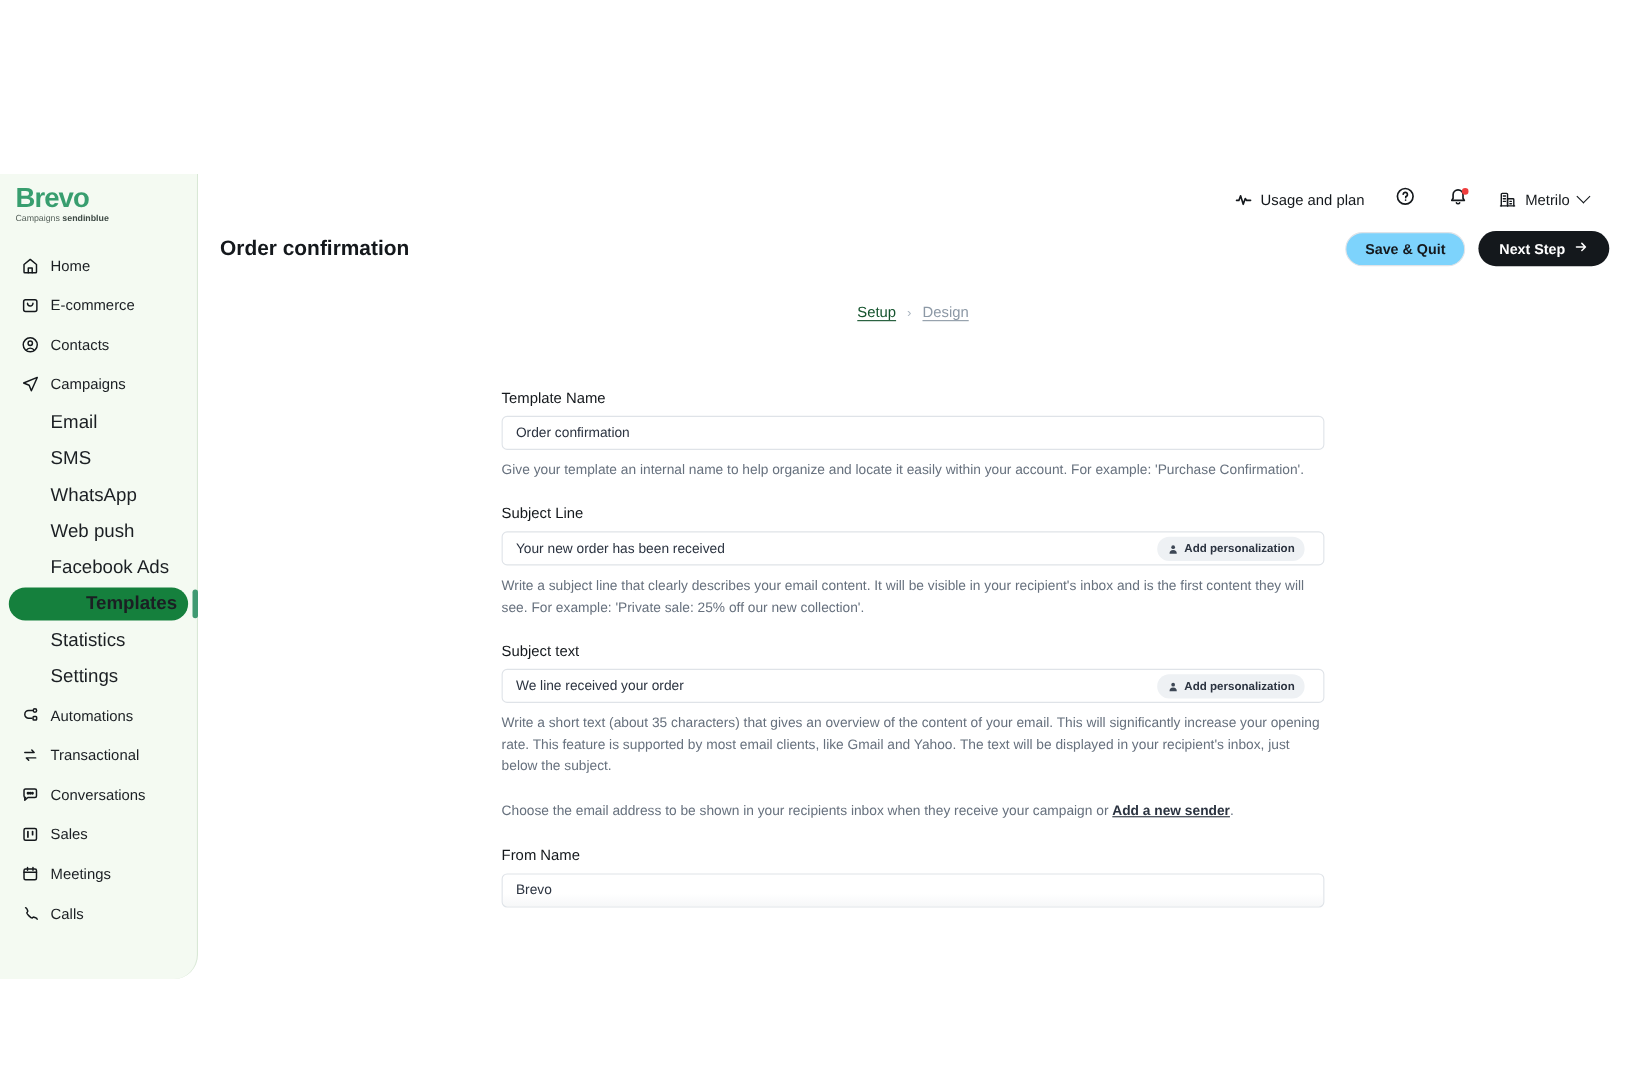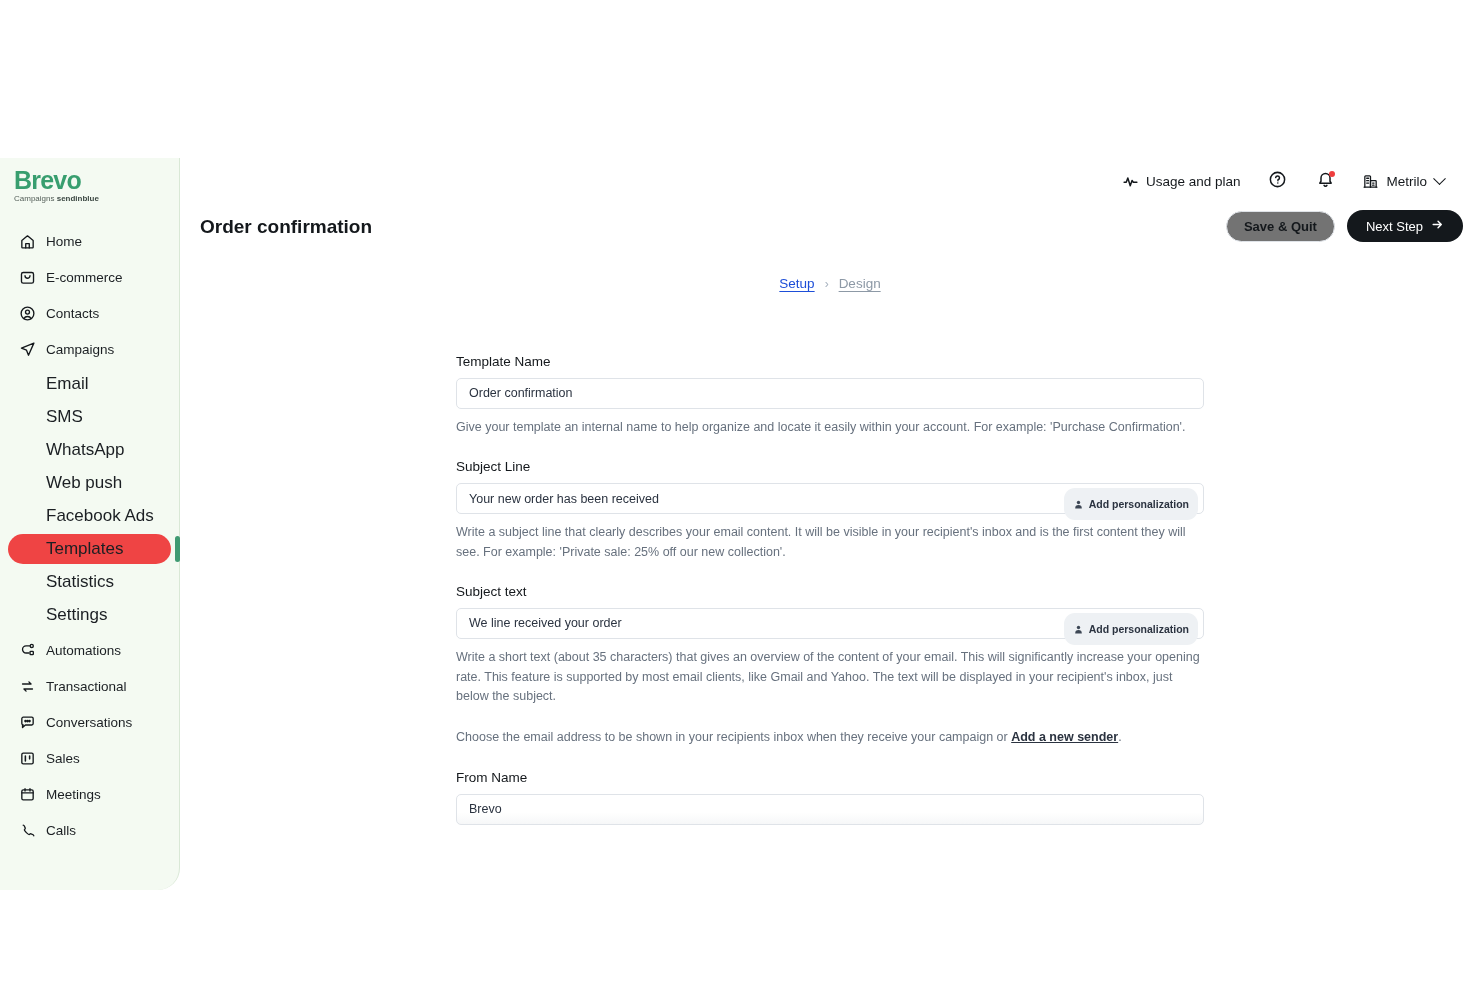--- a/index.html
+++ b/index.html
@@ -76,22 +76,23 @@
     align-items: center;
     height: 30px;
     margin: 3px 0;
     padding: 0 10px 0 38px;
     border-radius: 16px;
     color: #1b1f23;
     font-size: 17px;
     cursor: pointer;
   }
   .nav-sub.active {
-    background: #ef4444;
-    font-weight: 400;
+    background: #15803d;
+    font-weight: 700;
+    justify-content: flex-end;
   }
   .active-indicator {
     position: absolute;
     right: -1px;
     width: 5px;
     height: 26px;
     background: #3f9a72;
     border-radius: 3px;
   }
 
@@ -155,57 +156,57 @@
   .hdr-actions {
     position: absolute;
     right: 17px; top: 6px;
     display: flex; align-items: center; gap: 12px;
   }
   .btn-ghost {
     height: 31px;
     padding: 0 17px;
     border-radius: 16px;
     border: 1px solid #dfe3e8;
-    background: #737373;
+    background: #7dd3fc;
     font-size: 13px;
     font-weight: 700;
     color: #14181c;
     display: flex; align-items: center;
     cursor: pointer;
     font-family: "Liberation Sans", sans-serif;
   }
   .btn-dark {
     height: 32px;
     padding: 0 19px;
     border-radius: 17px;
     border: none;
     background: #14181c;
     color: #ffffff;
     font-size: 13px;
-    font-weight: 400;
+    font-weight: 700;
     display: flex; align-items: center; gap: 8px;
     cursor: pointer;
     font-family: "Liberation Sans", sans-serif;
   }
 
   
   #steps {
     position: absolute;
     left: 180px; top: 118px;
     width: 1300px;
     display: flex; align-items: center; justify-content: center;
     gap: 10px;
     font-size: 13.5px;
   }
   .step {
     cursor: pointer;
     text-decoration: underline;
     text-underline-offset: 3px;
   }
-  .step.current { color: #1d4ed8; }
+  .step.current { color: #14532d; }
   .step.next { color: #8d99a6; }
   .step-sep {
     color: #a9b4c0;
     font-size: 12px;
     text-decoration: none;
   }
 
   
   #form {
     position: absolute;
@@ -239,22 +240,22 @@
     color: #67717e;
     line-height: 1.55;
   }
   .helper a {
     color: #2b3340;
     font-weight: 700;
     text-decoration: underline;
   }
   .pers-btn {
     position: absolute;
-    right: 5px; top: 4px;
-    height: 32px;
+    right: 17px; top: 4px;
+    height: 22px;
     display: flex; align-items: center; gap: 5px;
     padding: 0 9px;
     border-radius: 11px;
     background: #eef1f4;
     border: none;
     font-size: 10.5px;
     font-weight: 700;
     color: #2b3340;
     cursor: pointer;
     font-family: "Liberation Sans", sans-serif;

